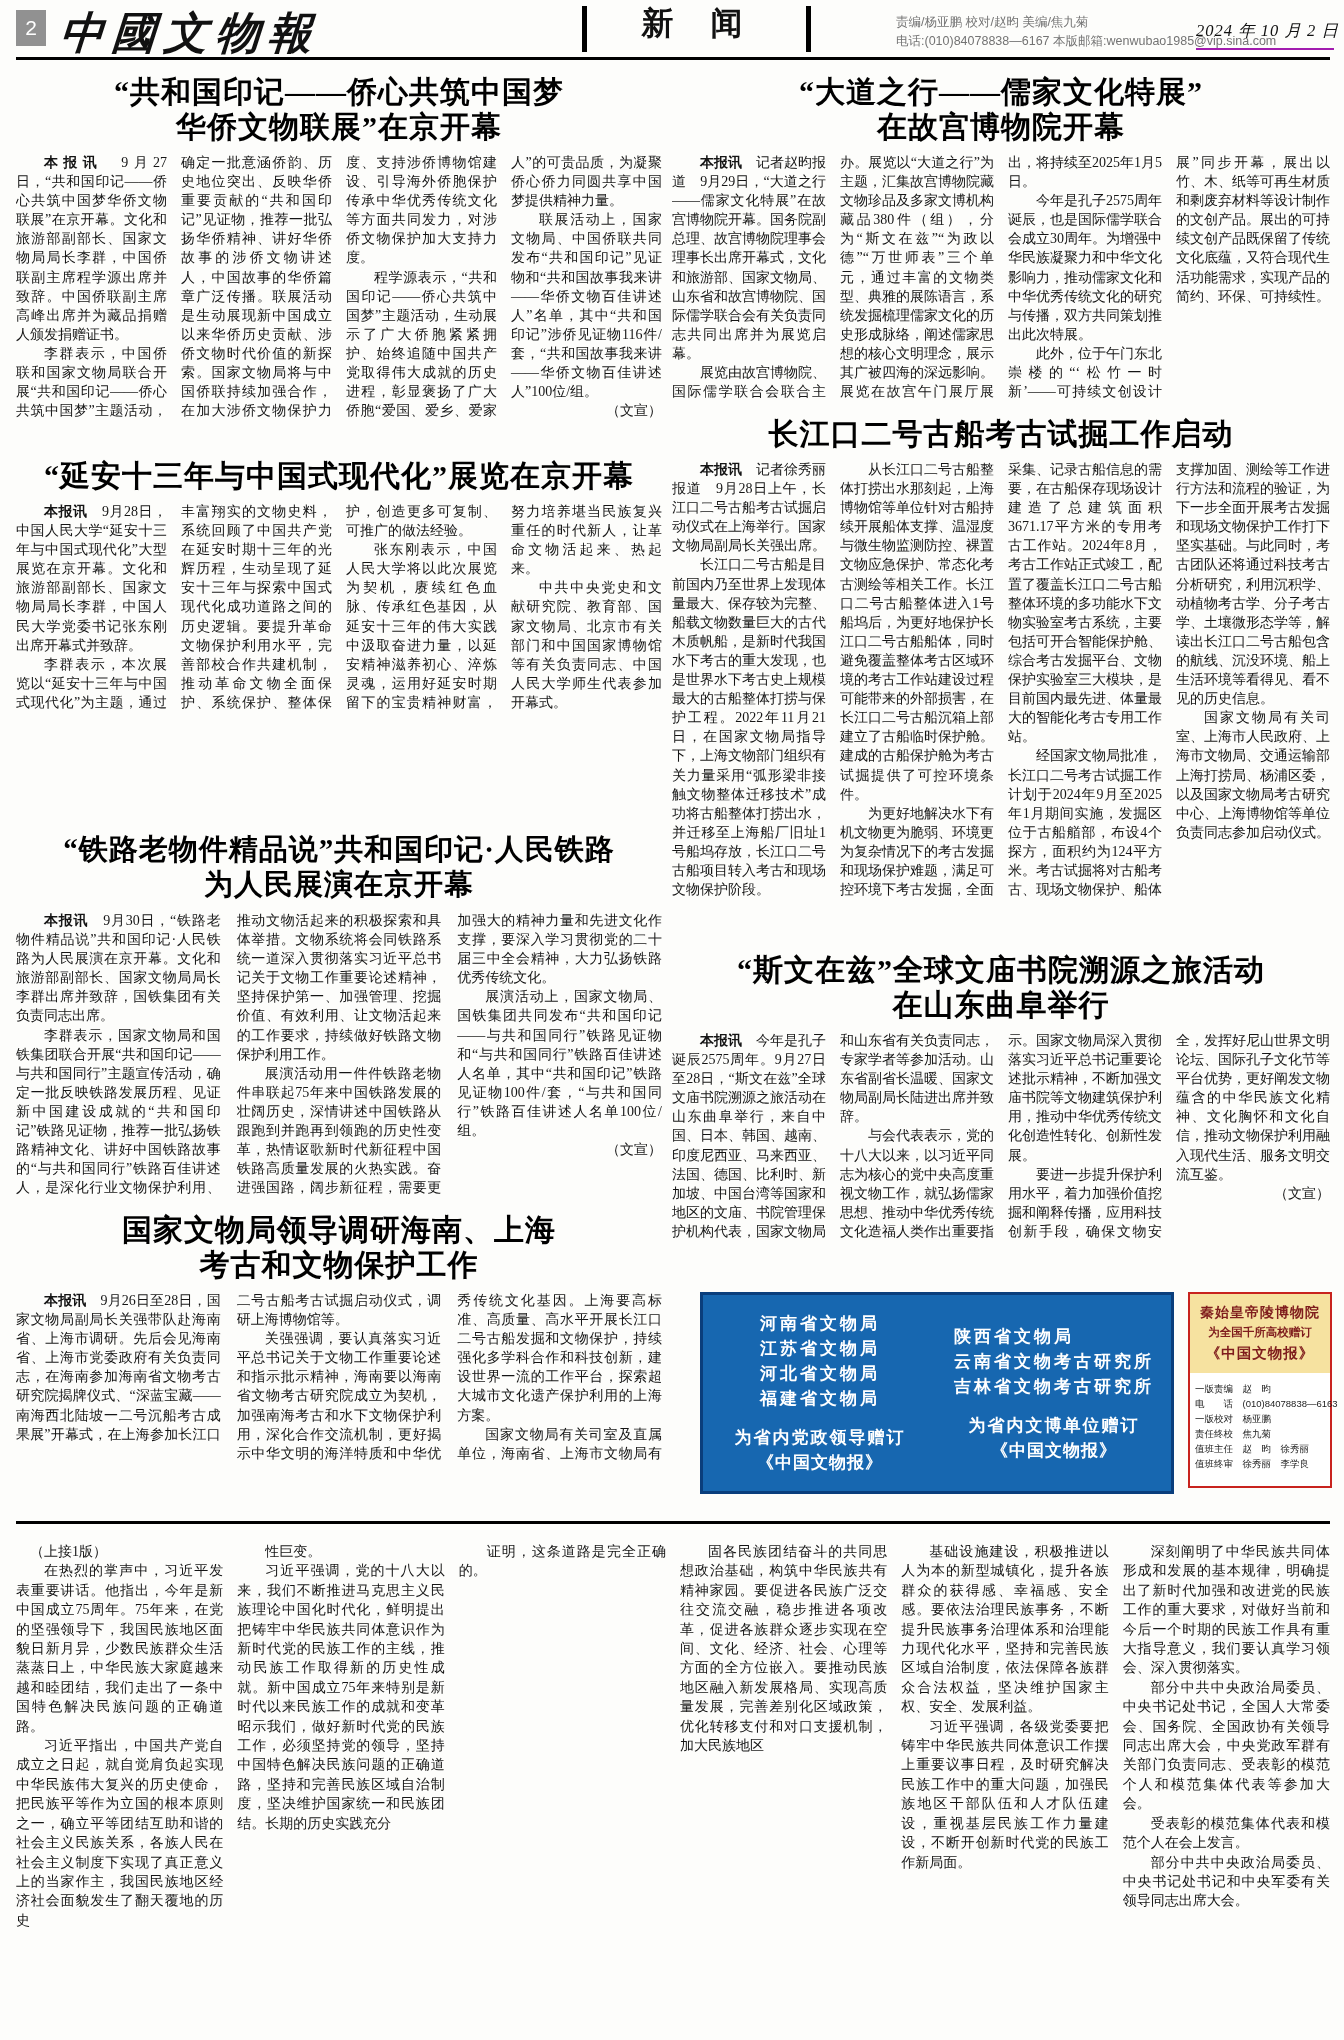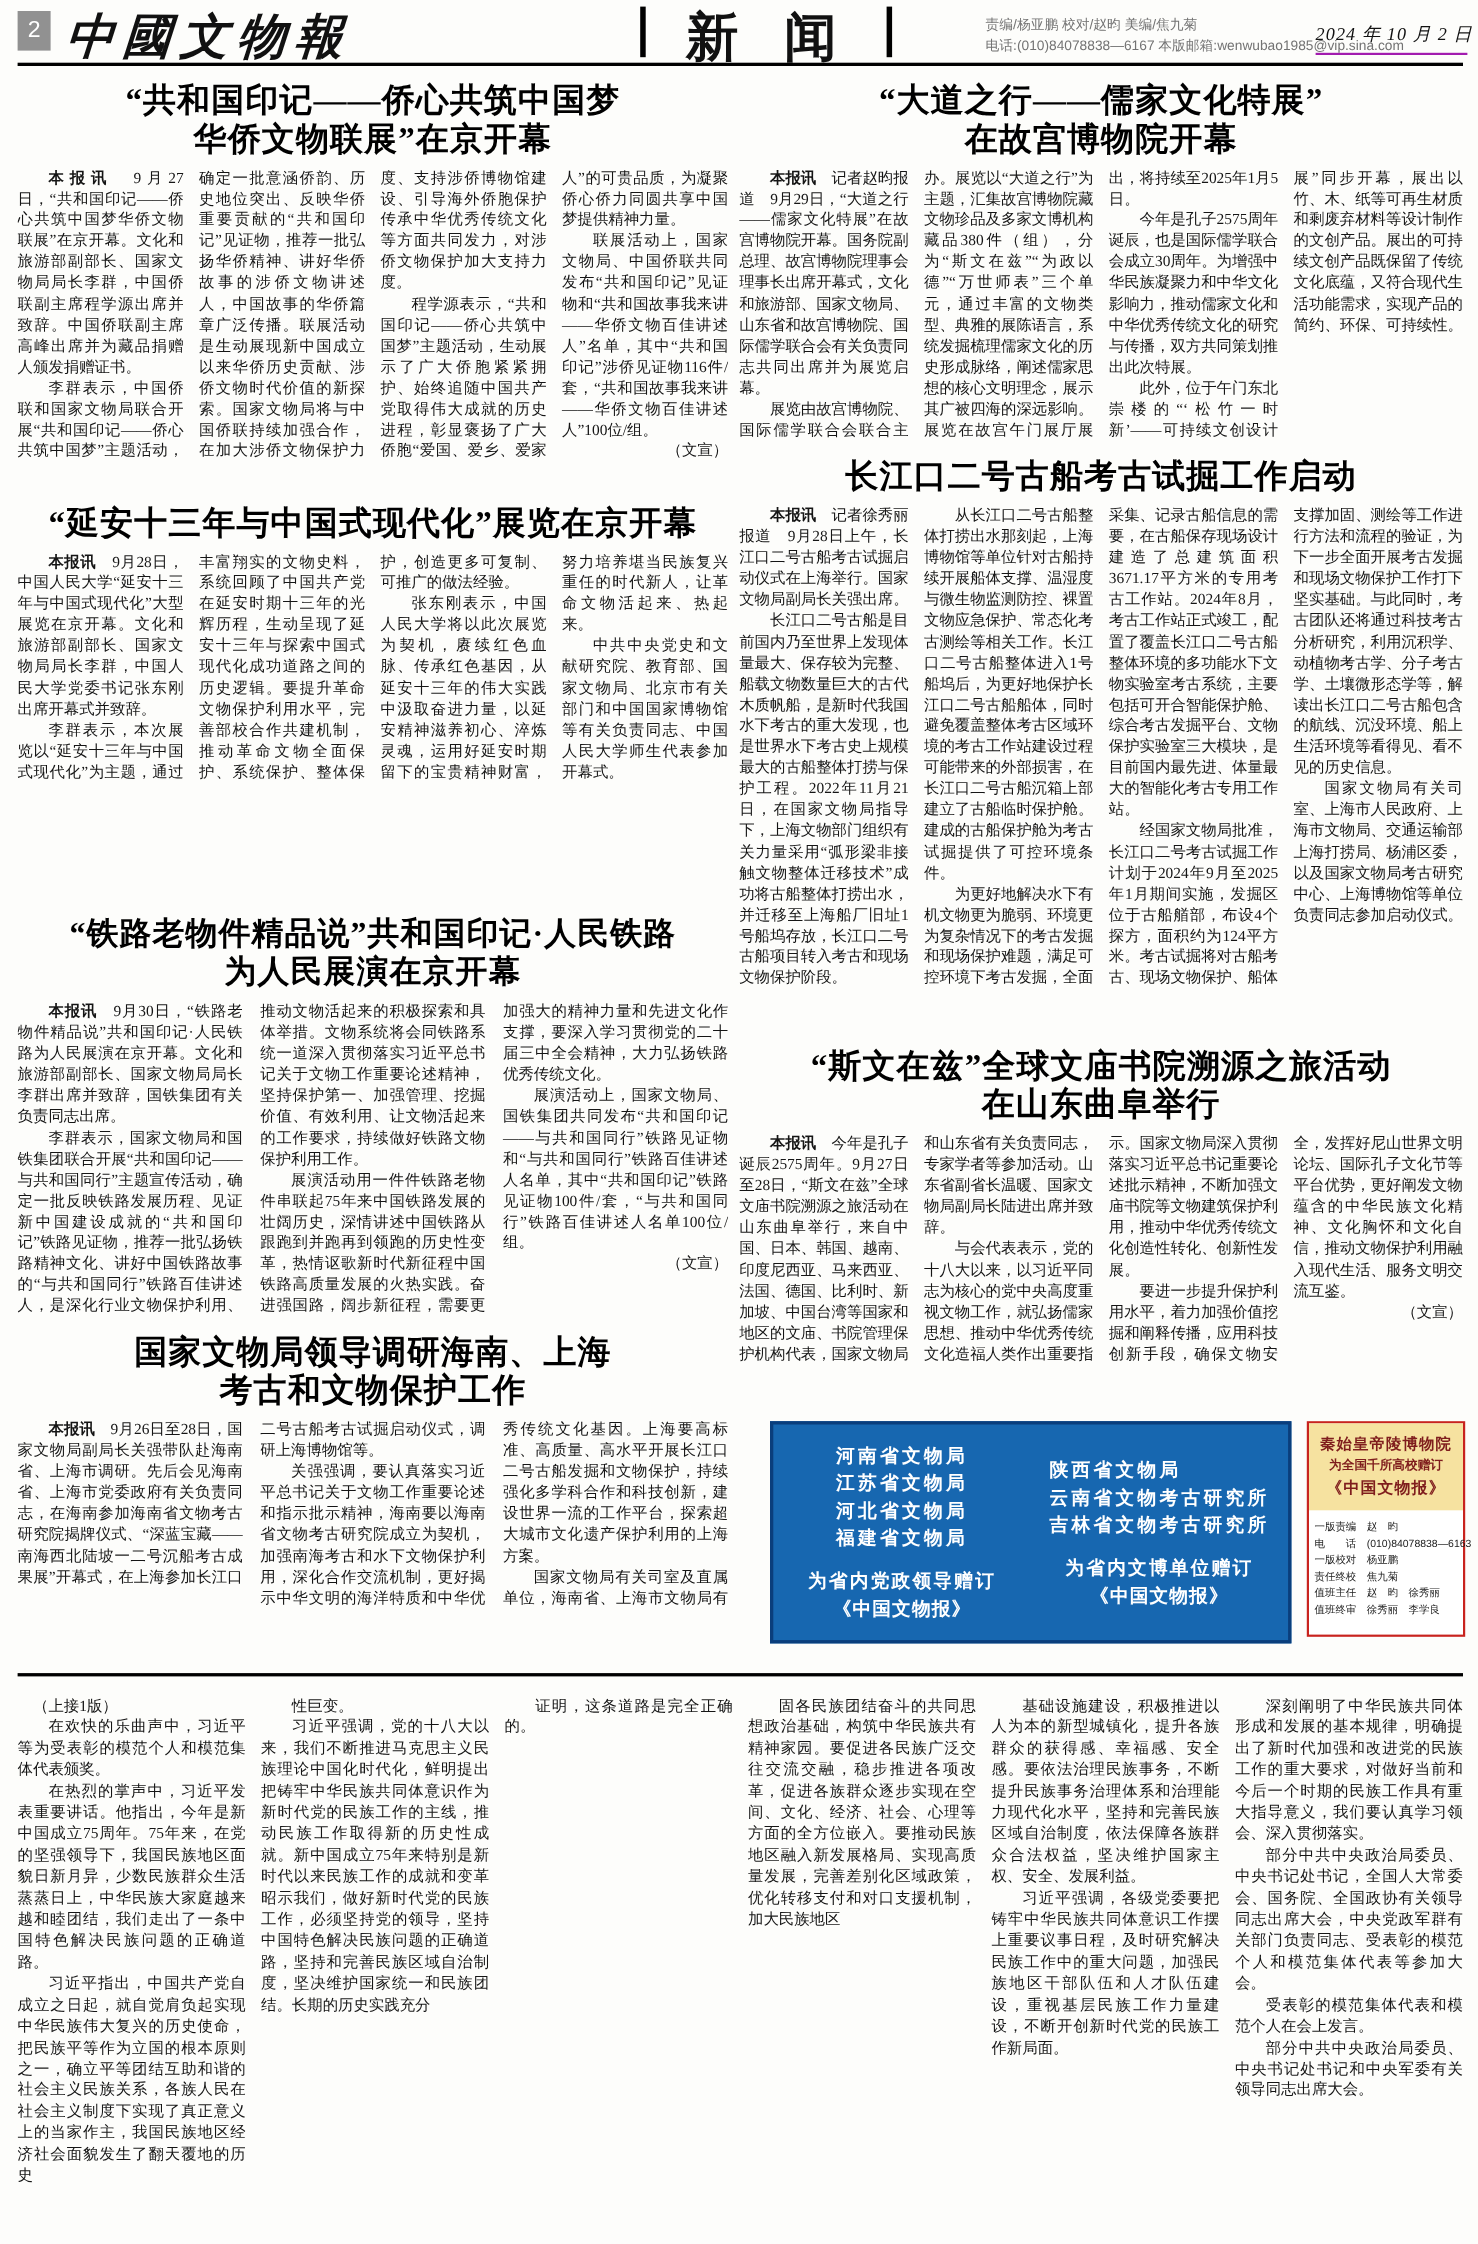--- a/index.html
+++ b/index.html
@@ -7,21 +7,21 @@
         font-family:"Liberation Serif","DejaVu Serif",serif;color:#111;overflow:hidden;}
   
   .pagenum{position:absolute;left:16px;top:10px;width:30px;height:36px;background:#919191;
            color:#fff;font-family:"Liberation Sans",sans-serif;font-size:21px;
            display:flex;align-items:center;justify-content:center;}
   .masthead{position:absolute;left:60px;top:4px;width:420px;font-size:44px;font-weight:bold;
             font-style:italic;letter-spacing:8px;transform:skewX(-4deg);white-space:nowrap;}
   .vbar{position:absolute;top:6px;width:5px;height:46px;background:#000;}
   .section-title{position:absolute;left:604px;top:2px;width:190px;text-align:center;
             font-family:"Liberation Sans","DejaVu Sans",sans-serif;font-weight:900;
-            font-size:48px;letter-spacing:14px;white-space:nowrap;}
+            font-size:32px;letter-spacing:14px;white-space:nowrap;}
   .credits{position:absolute;left:872px;top:13px;font-family:"Liberation Sans",sans-serif;
            font-size:12.5px;line-height:19px;color:#737373;margin-left:24px;}
   .hdate{position:absolute;left:1196px;top:20px;width:138px;font-size:16.5px;letter-spacing:1px;
          border-bottom:2px solid #a21caf;padding-bottom:6px;text-align:center;white-space:nowrap;font-style:italic;}
   .toprule{position:absolute;left:16px;top:57px;width:1314px;height:3px;background:#000;}
   
   .art{position:absolute;}
   .lhalf{left:16px;width:646px;}
   .rhalf{left:672px;width:658px;}
   .hl{font-weight:900;text-align:center;font-size:30px;line-height:35px;letter-spacing:1px;
@@ -212,21 +212,20 @@
         <div class="line">值班主任　赵　昀　徐秀丽</div>
         <div class="line">值班终审　徐秀丽　李学良</div>
       </div>
   </div>
 
   <div class="midrule"></div>
 
   <div class="cont">
     <div class="ccol">
         <p class="para lead">（上接1版）</p>
-        <p class="para">在欢快的乐曲声中，习近平等为受表彰的模范个人和模范集体代表颁奖。</p>
         <p class="para">在热烈的掌声中，习近平发表重要讲话。他指出，今年是新中国成立75周年。75年来，在党的坚强领导下，我国民族地区面貌日新月异，少数民族群众生活蒸蒸日上，中华民族大家庭越来越和睦团结，我们走出了一条中国特色解决民族问题的正确道路。</p>
         <p class="para">习近平指出，中国共产党自成立之日起，就自觉肩负起实现中华民族伟大复兴的历史使命，把民族平等作为立国的根本原则之一，确立平等团结互助和谐的社会主义民族关系，各族人民在社会主义制度下实现了真正意义上的当家作主，我国民族地区经济社会面貌发生了翻天覆地的历史</p>
       </div>
     <div class="ccol">
         <p class="para">性巨变。</p>
         <p class="para">习近平强调，党的十八大以来，我们不断推进马克思主义民族理论中国化时代化，鲜明提出把铸牢中华民族共同体意识作为新时代党的民族工作的主线，推动民族工作取得新的历史性成就。新中国成立75年来特别是新时代以来民族工作的成就和变革昭示我们，做好新时代党的民族工作，必须坚持党的领导，坚持中国特色解决民族问题的正确道路，坚持和完善民族区域自治制度，坚决维护国家统一和民族团结。长期的历史实践充分</p>
       </div>
     <div class="ccol">
         <p class="para">证明，这条道路是完全正确的。</p>
       </div>

